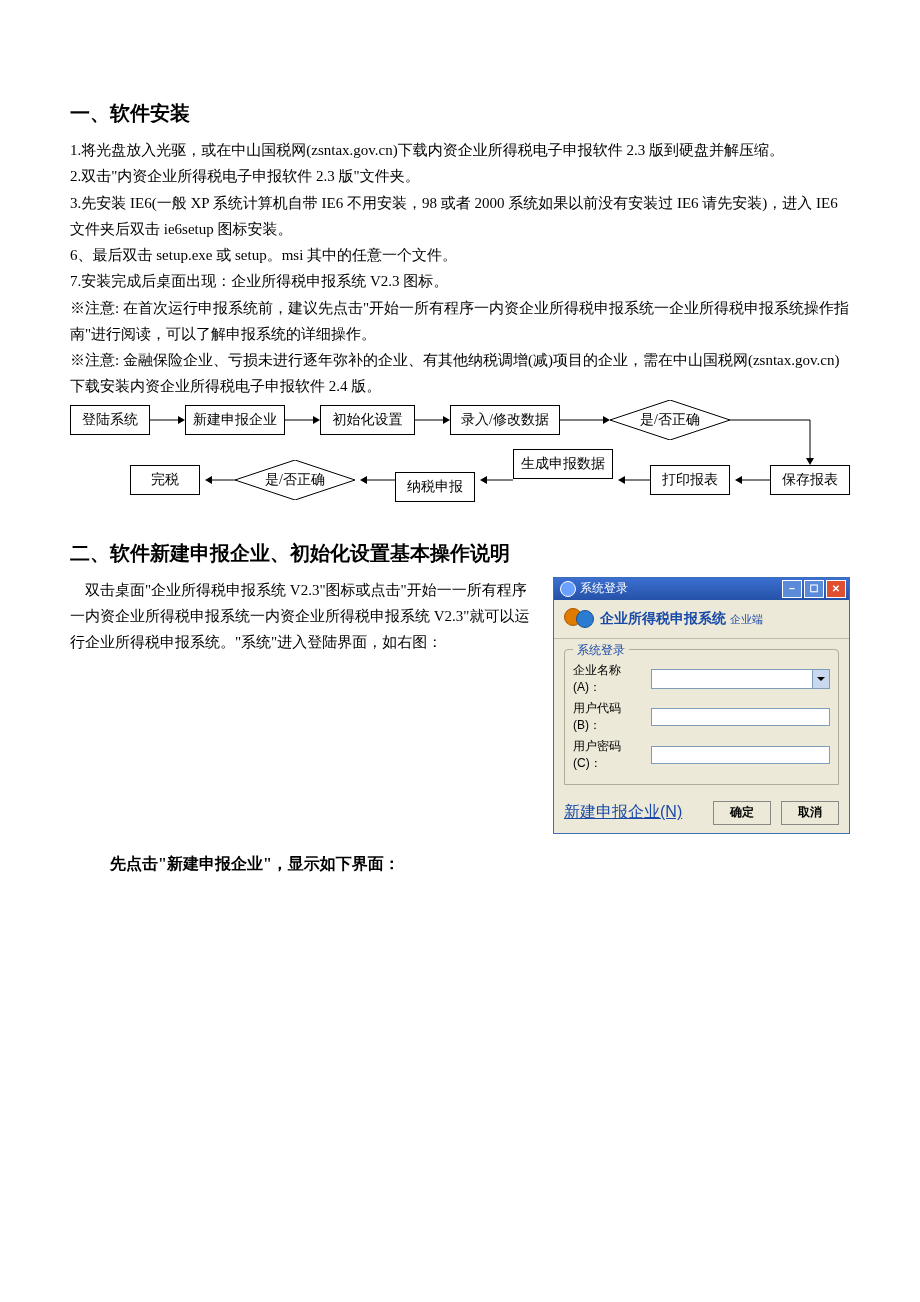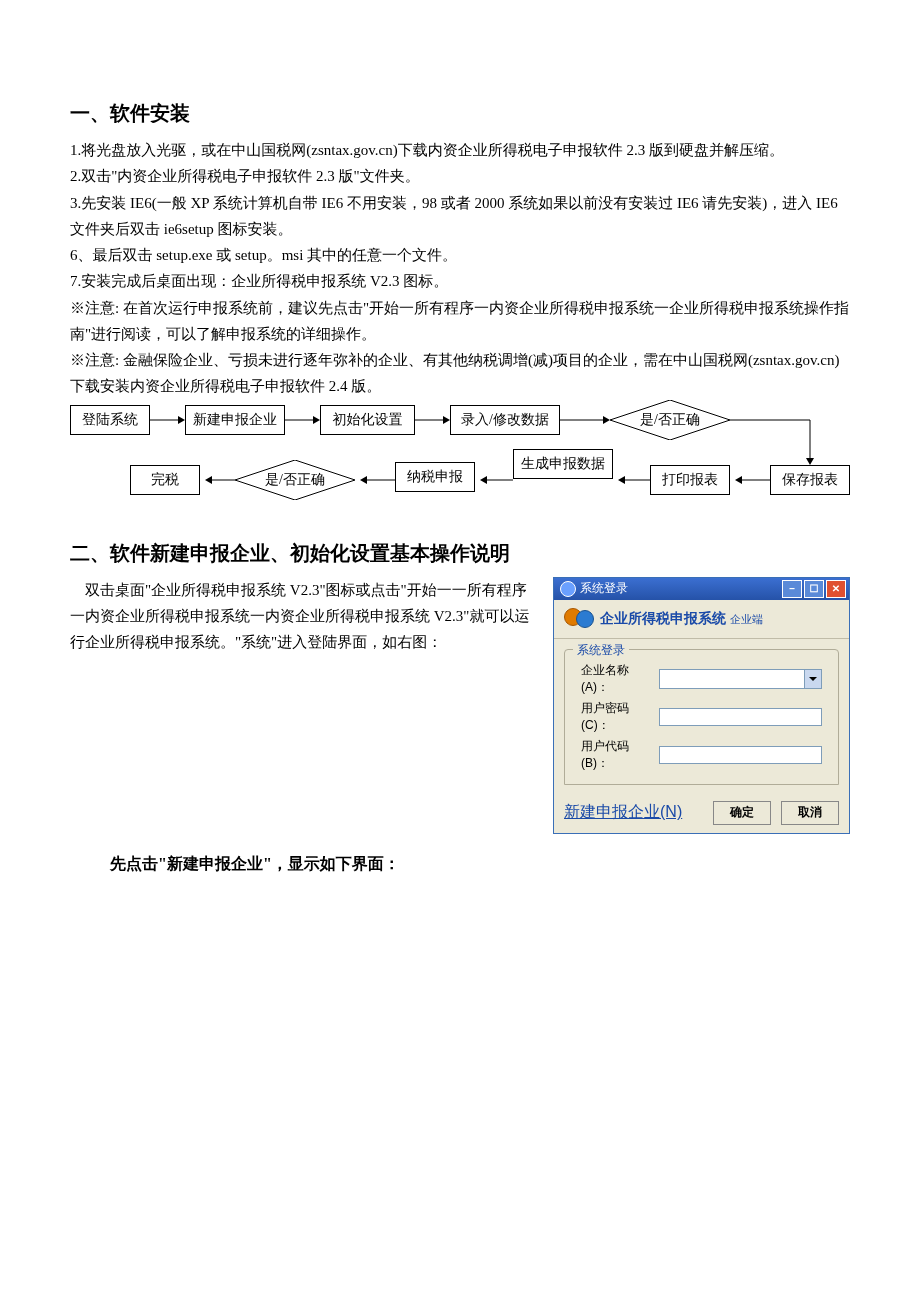--- a/index.html
+++ b/index.html
@@ -97,21 +97,21 @@
     border-bottom:1px solid #c0bca8; background:#ece9d8;
   }
   .lw-header .people{width:30px;height:26px;position:relative;}
   .lw-header .people .p1{width:16px;height:16px;border-radius:50%;background:#e07b00;border:1px solid #a85700;position:absolute;left:0;top:2px;}
   .lw-header .people .p2{width:16px;height:16px;border-radius:50%;background:#2b7bd1;border:1px solid #1a528f;position:absolute;left:12px;top:4px;}
   .lw-header .htxt{color:#1a4aa8;font-weight:bold;font-size:14px;}
   .lw-header .htxt small{font-size:11px;font-weight:normal;color:#1a4aa8;}
   .lw-body{padding:4px 10px 8px 10px;}
   .lw-form{border:1px solid #b0ac98;padding:8px 8px;border-top-left-radius:4px;border-top-right-radius:4px;position:relative;margin-top:6px;}
   .lw-form-legend{position:absolute;top:-8px;left:8px;background:#ece9d8;padding:0 4px;color:#1a4aa8;font-size:12px;}
-  .lw-row{display:flex;align-items:center;margin:4px 8px;gap:8px;}
+  .lw-row{display:flex;align-items:center;margin:4px 0;gap:8px;}
   .lw-label{width:70px;text-align:left;}
   .lw-input{flex:1;height:18px;border:1px solid #7e9db9;background:#fff;box-sizing:border-box;}
   .lw-select{flex:1;height:18px;border:1px solid #7e9db9;background:#fff;display:flex;}
   .lw-select .sel-body{flex:1;}
   .lw-select .sel-btn{width:16px;background:#c9d8ef;border-left:1px solid #7e9db9;display:flex;align-items:center;justify-content:center;}
   .lw-select .sel-btn::after{content:"";border-left:4px solid transparent;border-right:4px solid transparent;border-top:4px solid #000;}
   .lw-footer{display:flex;justify-content:space-between;align-items:center;padding:8px 10px;}
   .lw-link{color:#1a4aa8;text-decoration:underline;cursor:pointer;font-size:16px;}
   .lw-actions{display:flex;gap:10px;font-weight:bold;}
   .lw-button{width:56px;height:22px;border:1px solid #888;background:#ece9d8;font-size:12px;cursor:pointer;display:flex;align-items:center;justify-content:center;}
@@ -143,21 +143,21 @@
     <div class="diamond" style="left:540px; top:0px;">
       <svg width="120" height="40">
           <polygon points="60,0 120,20 60,40 0,20" fill="#fff" stroke="#000" stroke-width="1"></polygon>
         </svg>
       <span>是/否正确</span>
     </div>
 
     <div class="box" style="left:700px; top:65px; width:80px;">保存报表</div>
     <div class="box" style="left:580px; top:65px; width:80px;">打印报表</div>
     <div class="box" style="left:443px; top:49px; width:100px;">生成申报数据</div>
-    <div class="box" style="left:325px; top:62px; width:80px;">纳税申报</div>
+    <div class="box" style="left:325px; top:72px; width:80px;">纳税申报</div>
     <div class="diamond" style="left:165px; top:60px;">
       <svg width="120" height="40">
           <polygon points="60,0 120,20 60,40 0,20" fill="#fff" stroke="#000" stroke-width="1"></polygon>
         </svg>
       <span>是/否正确</span>
     </div>
     <div class="box" style="left:60px; top:65px; width:70px;">完税</div>
 
     <svg class="arrow" style="left:80px;top:14px;" width="35" height="12">
         <line x1="0" y1="6" x2="28" y2="6" class="arrow-line"></line>
@@ -231,25 +231,25 @@
         <div class="lw-form">
           <div class="lw-form-legend">系统登录</div>
           <div class="lw-row">
             <div class="lw-label">企业名称(A)：</div>
             <div class="lw-select">
                 <div class="sel-body"></div>
                 <div class="sel-btn"></div>
               </div>
           </div>
           <div class="lw-row">
+            <div class="lw-label">用户代码(B)：</div>
+            <div class="lw-input"></div>
+          </div>
+          <div class="lw-row">
             <div class="lw-label">用户密码(C)：</div>
-            <div class="lw-input"></div>
-          </div>
-          <div class="lw-row">
-            <div class="lw-label">用户代码(B)：</div>
             <div class="lw-input"></div>
           </div>
         </div>
       </div>
       <div class="lw-footer">
         <span class="lw-link">新建申报企业(N)</span>
         <div class="lw-actions">
           <div class="lw-button">确定</div>
           <div class="lw-button">取消</div>
         </div>

